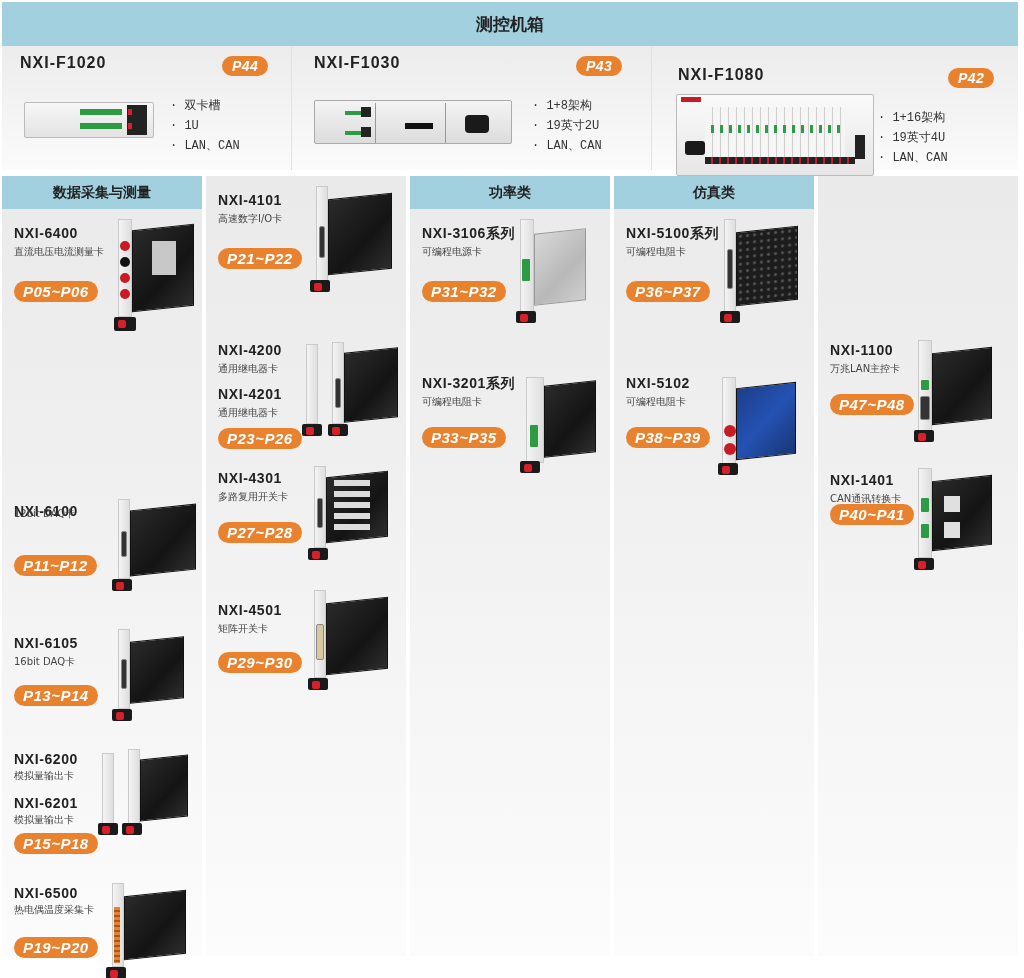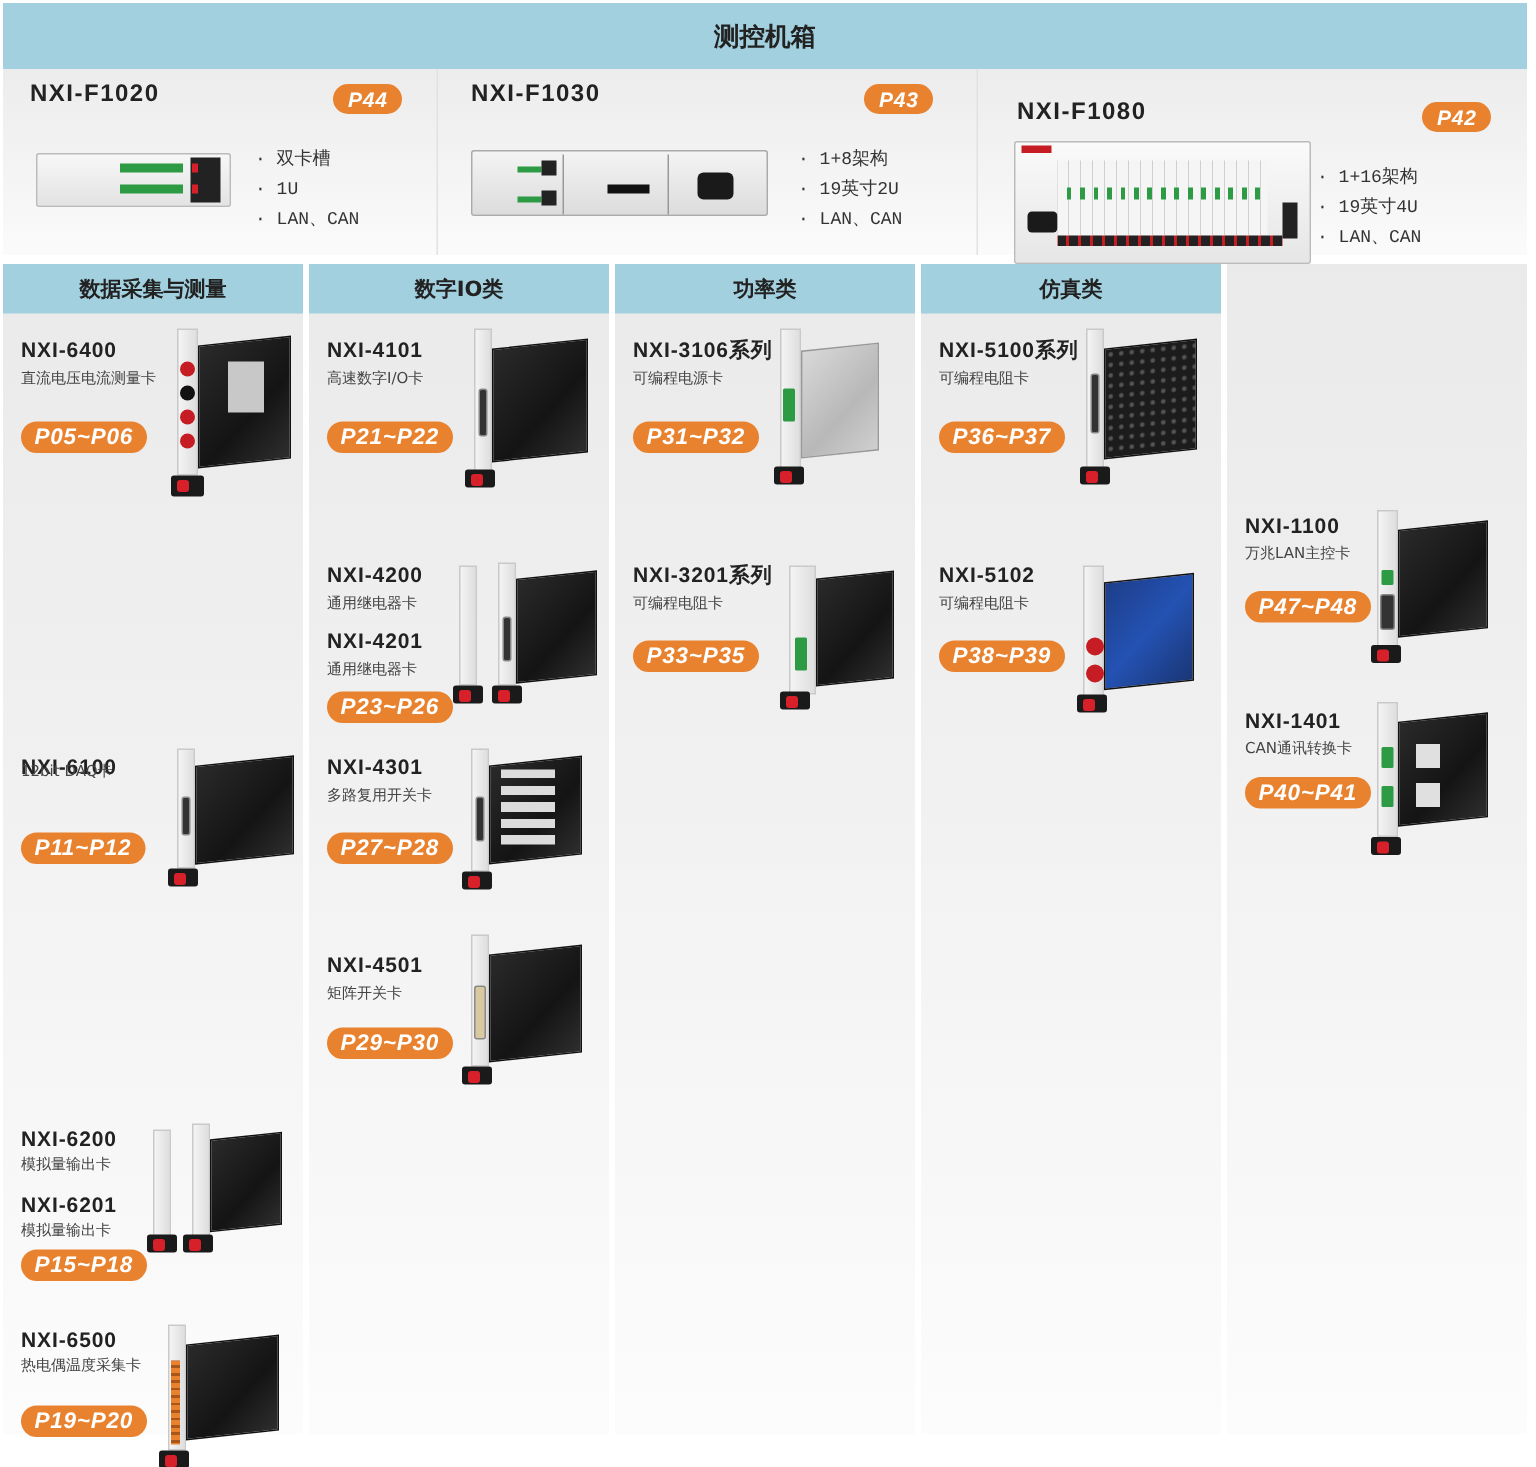--- a/index.html
+++ b/index.html
@@ -188,20 +188,31 @@
         <span class="desc" style="top:8px">12bit DAQ卡</span>
         <span class="badge" style="top:56px">P11~P12</span>
         <div class="card-img" style="left:108px;top:0">
           <div class="faceplate" style="left:8px;top:0;width:12px;height:80px"></div>
           <div class="dsub" style="left:11px;top:32px;width:6px;height:26px"></div>
           <div class="pcb" style="left:20px;top:8px;width:66px;height:66px"></div>
           <div class="handle" style="left:2px;top:80px;width:20px;height:12px"></div>
         </div>
       </div>
 
+      <div class="product" style="top:420px;height:110px">
+        <span class="model" style="top:6px">NXI-6105</span>
+        <span class="desc" style="top:26px">16bit DAQ卡</span>
+        <span class="badge" style="top:56px">P13~P14</span>
+        <div class="card-img" style="left:108px;top:0">
+          <div class="faceplate" style="left:8px;top:0;width:12px;height:80px"></div>
+          <div class="dsub" style="left:11px;top:30px;width:6px;height:30px"></div>
+          <div class="pcb" style="left:20px;top:10px;width:54px;height:62px"></div>
+          <div class="handle" style="left:2px;top:80px;width:20px;height:12px"></div>
+        </div>
+      </div>
 
       <div class="product" style="top:540px;height:120px">
         <span class="model" style="top:2px">NXI-6200</span>
         <span class="desc" style="top:20px">模拟量输出卡</span>
         <span class="model" style="top:46px">NXI-6201</span>
         <span class="desc" style="top:64px">模拟量输出卡</span>
         <span class="badge" style="top:84px">P15~P18</span>
         <div class="card-img" style="left:100px;top:0">
           <div class="faceplate" style="left:0;top:4px;width:12px;height:72px"></div>
           <div class="faceplate" style="left:26px;top:0;width:12px;height:76px"></div>
@@ -219,23 +230,20 @@
           <div class="faceplate" style="left:6px;top:0;width:12px;height:84px"></div>
           <div style="position:absolute;left:8px;top:24px;width:6px;height:56px;background:repeating-linear-gradient(#e9822e 0 3px,#a8561a 3px 5px)"></div>
           <div class="pcb" style="left:18px;top:10px;width:62px;height:64px"></div>
           <div class="handle" style="left:0;top:84px;width:20px;height:12px"></div>
         </div>
       </div>
     </div>
   </div>
 
   <div class="column">
-    <div class="column-header">
-      <span>数字IO类</span>
-    </div>
     <div class="column-body">
       <div class="product" style="top:14px;height:110px">
         <span class="model" style="top:2px">NXI-4101</span>
         <span class="desc" style="top:22px">高速数字I/O卡</span>
         <span class="badge" style="top:58px">P21~P22</span>
         <div class="card-img" style="left:100px;top:-4px">
           <div class="faceplate" style="left:10px;top:0;width:12px;height:96px"></div>
           <div class="dsub" style="left:13px;top:40px;width:6px;height:32px"></div>
           <div class="pcb" style="left:22px;top:10px;width:64px;height:76px"></div>
           <div class="handle" style="left:4px;top:94px;width:20px;height:12px"></div>
@@ -353,21 +361,21 @@
           <div class="faceplate" style="left:4px;top:0;width:14px;height:92px"></div>
           <div class="conn" style="left:7px;top:40px;width:8px;height:10px"></div>
           <div class="dsub" style="left:6px;top:56px;width:10px;height:24px"></div>
           <div class="pcb" style="left:18px;top:10px;width:60px;height:72px"></div>
           <div class="handle" style="left:0;top:90px;width:20px;height:12px"></div>
         </div>
       </div>
       <div class="product" style="top:280px;height:120px">
         <span class="model" style="top:16px">NXI-1401</span>
         <span class="desc" style="top:36px">CAN通讯转换卡</span>
-        <span class="badge" style="top:62px">P40~P41</span>
+        <span class="badge" style="top:48px">P40~P41</span>
         <div class="card-img" style="left:96px;top:12px">
           <div class="faceplate" style="left:4px;top:0;width:14px;height:90px"></div>
           <div class="conn" style="left:7px;top:30px;width:8px;height:14px"></div>
           <div class="conn" style="left:7px;top:56px;width:8px;height:14px"></div>
           <div class="pcb" style="left:18px;top:10px;width:60px;height:70px"></div>
           <div style="position:absolute;left:30px;top:28px;width:16px;height:16px;background:#e0e0e0"></div>
           <div style="position:absolute;left:30px;top:54px;width:16px;height:16px;background:#e0e0e0"></div>
           <div class="handle" style="left:0;top:90px;width:20px;height:12px"></div>
         </div>
       </div>

